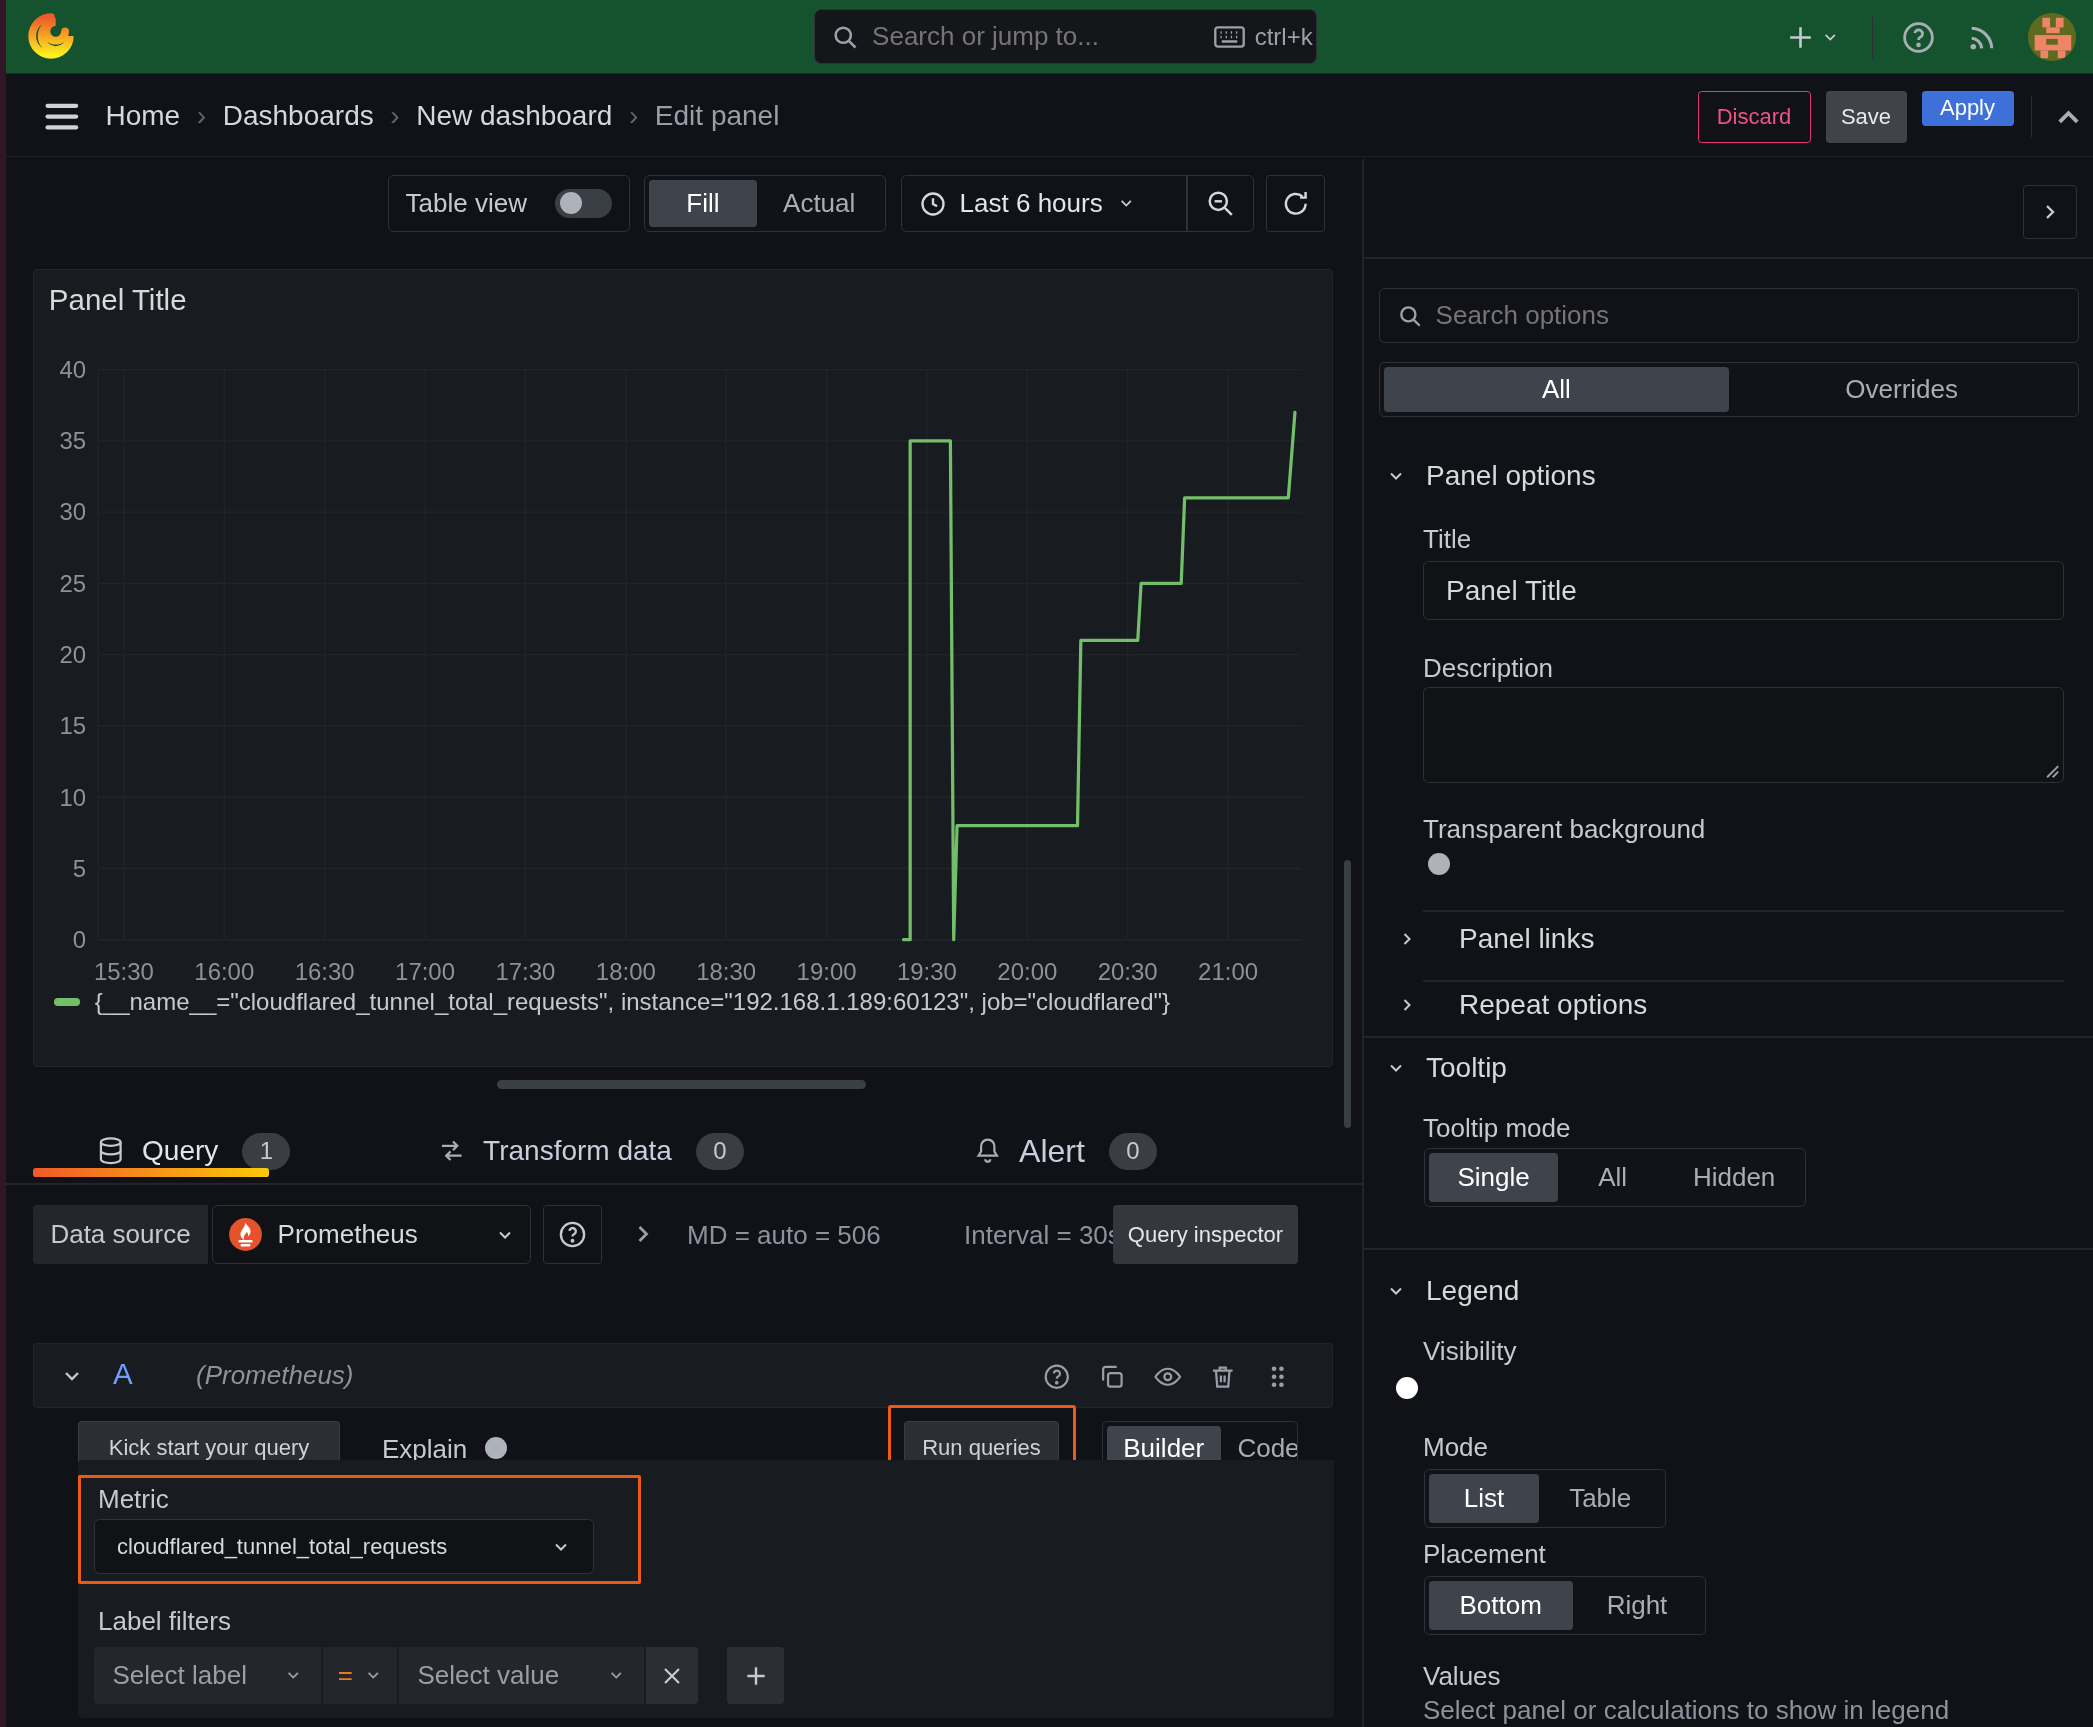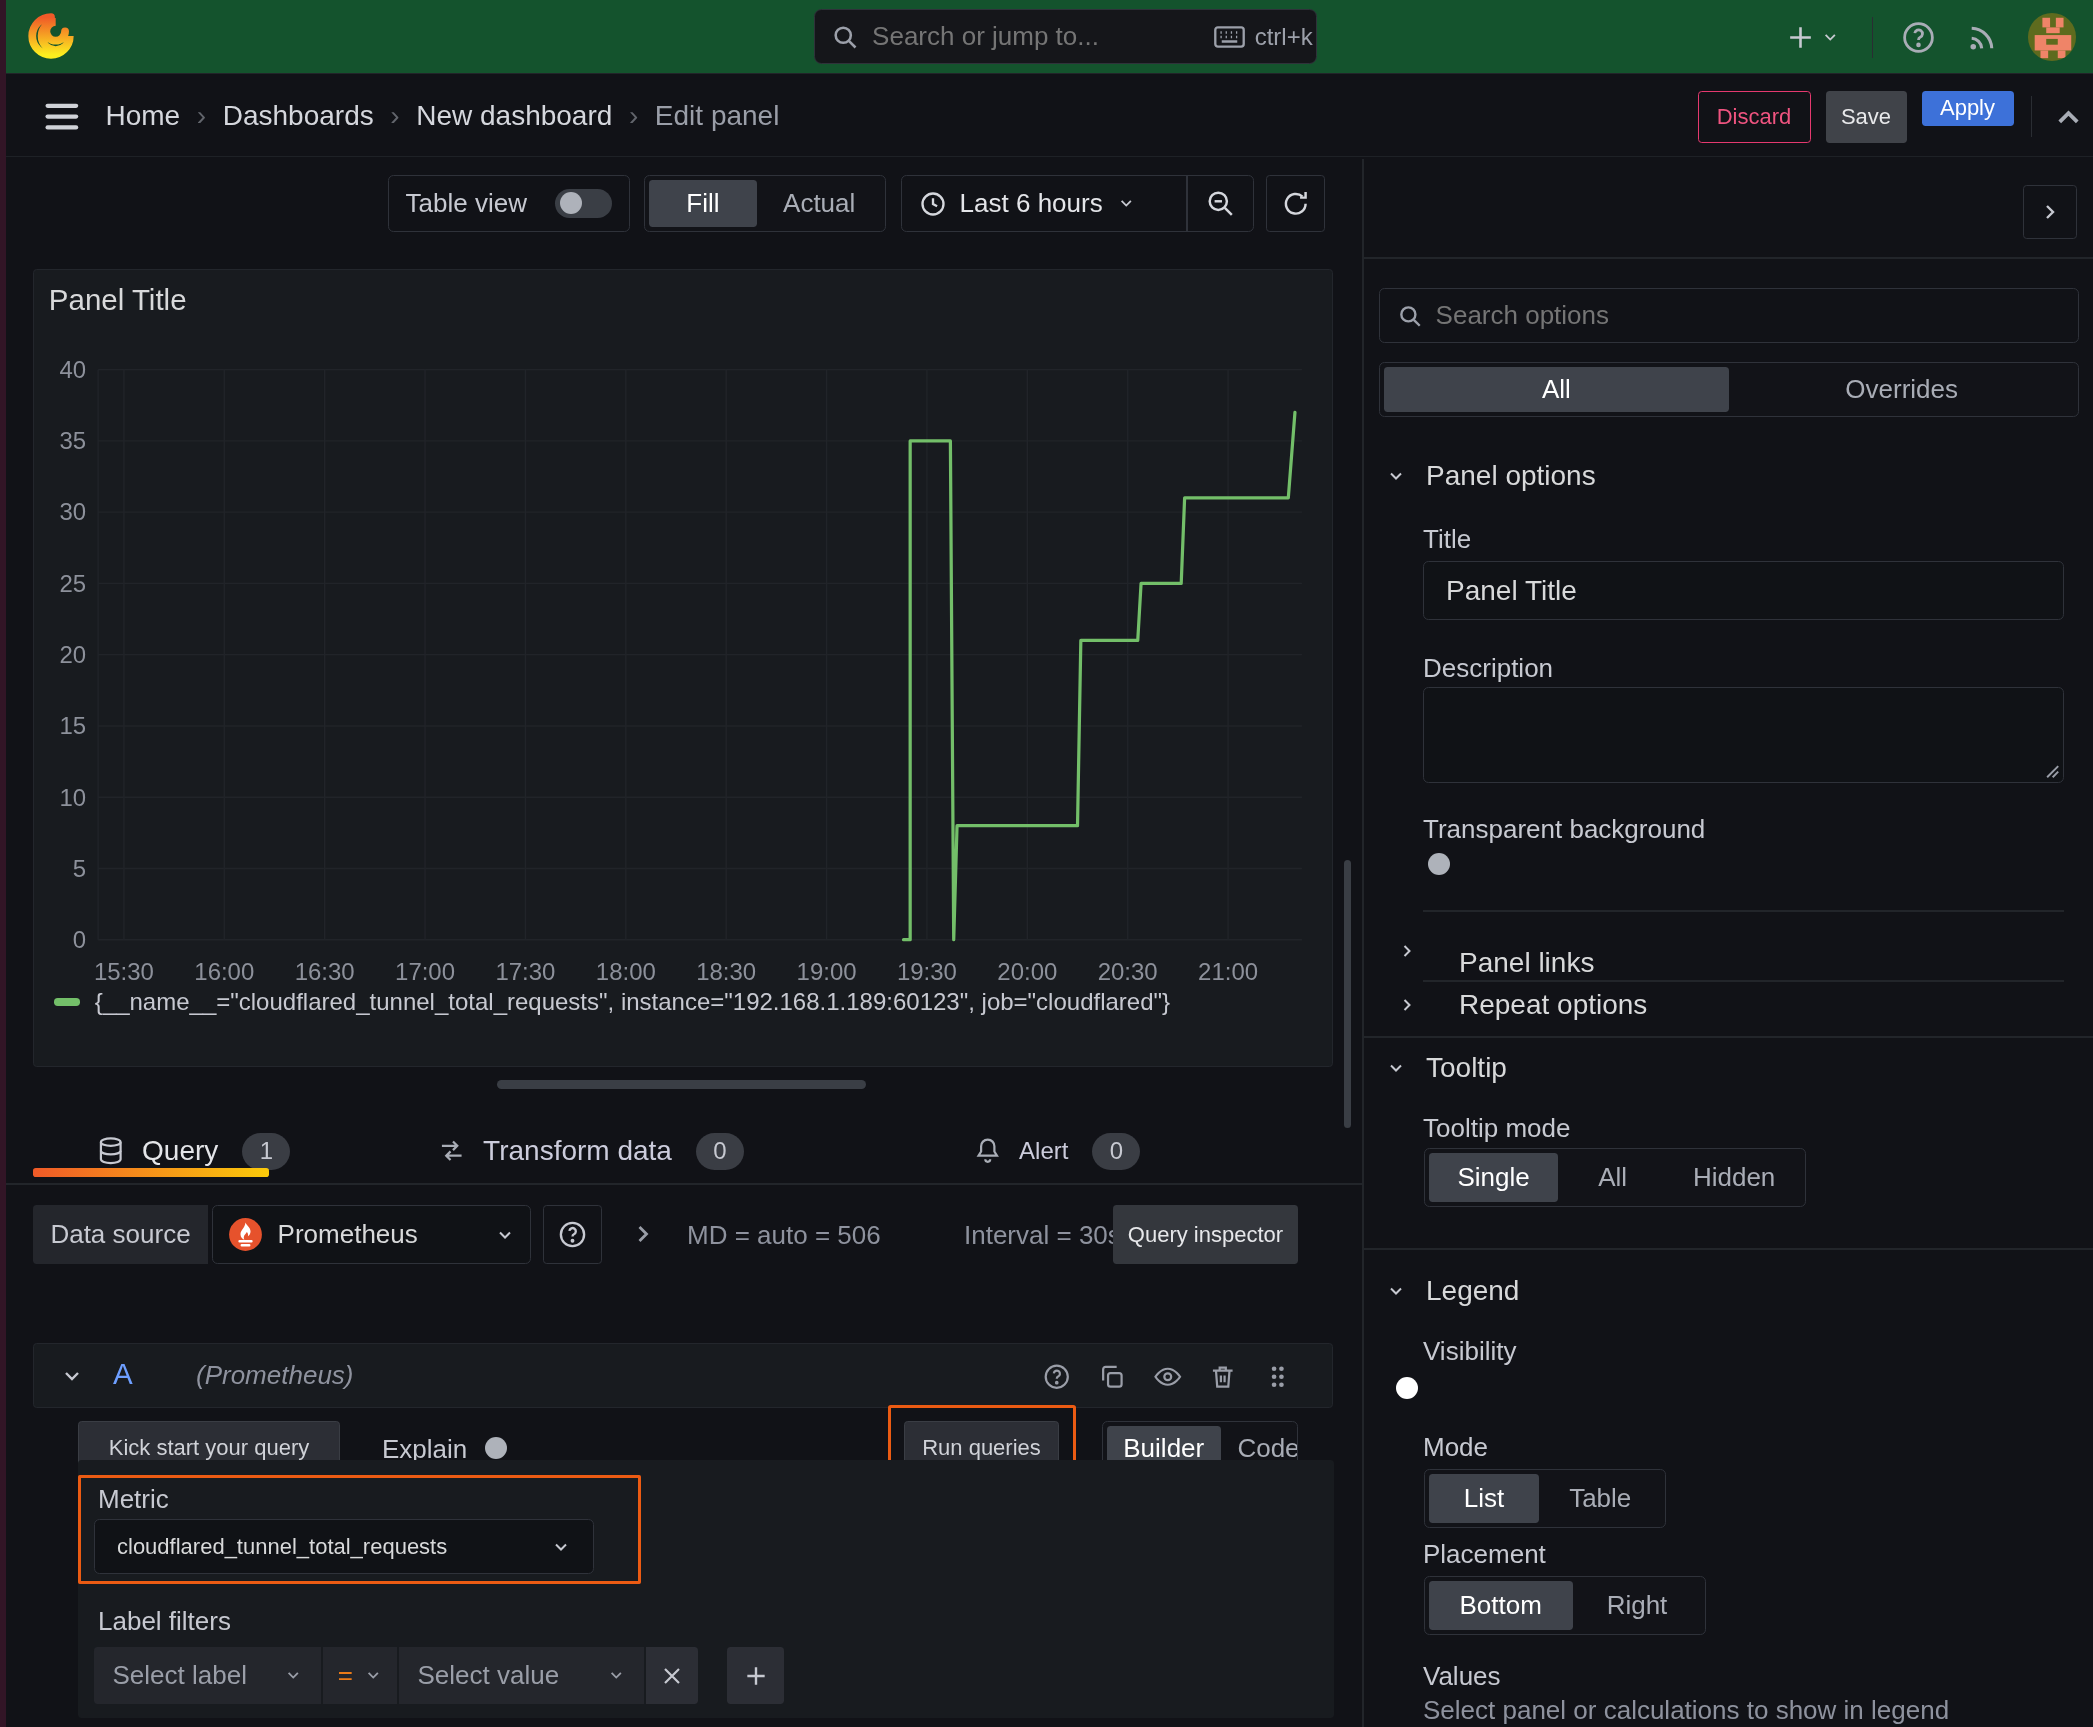--- a/index.html
+++ b/index.html
@@ -273,21 +273,21 @@
     <span style="font-size:28px;color:#CCCCDC;margin:0 24px 0 16.6px;">Transform data</span>
     <span class="badge">0</span>
   </div>
   <div class="abs row" style="left:973px;top:1124px;height:54px;">
     <span>
         <svg width="29.5" height="29.5" viewBox="0 0 24 24" fill="none" stroke="#A9ADB6" stroke-width="1.8">
           <path d="M12 3c-3.2 0-5.4 2.4-5.4 5.4v4.2L4.5 16h15l-2.1-3.4V8.4C17.4 5.4 15.2 3 12 3z"></path>
           <path d="M10 19a2 2 0 0 0 4 0"></path>
         </svg>
       </span>
-    <span style="font-size:24px;color:#CCCCDC;margin:0 24px 0 16.6px;">Alert</span>
+    <span style="font-size:32px;color:#CCCCDC;margin:0 24px 0 16.6px;">Alert</span>
     <span class="badge">0</span>
   </div>
   <div class="abs hline" style="left:5.5px;top:1183px;width:1357px;"></div>
 
   
   <div class="abs sel-box" style="left:33px;top:1205px;width:175px;height:59px;border-radius:3.7px 0 0 3.7px;justify-content:center;color:#C7C9D1;">
     <span>Data source</span>
   </div>
   <div class="abs row inp" style="left:212px;top:1205px;width:319px;height:59px;padding:0 14.8px;">
     <span>
@@ -478,21 +478,21 @@
   </div>
   <span class="abs lbl" style="left:1423px;top:814px;">Transparent background</span>
   <span class="abs tgl" style="left:1423px;top:849px;"><span class="knob"></span></span>
   <div class="abs hline" style="left:1423px;top:910px;width:641px;"></div>
   <div class="abs row" style="left:1397px;top:923px;">
     <span>
         <svg width="20" height="20" viewBox="0 0 24 24" fill="none" stroke="#C7C9D1" stroke-width="2.4">
           <polyline points="9,6 15,12 9,18"></polyline>
         </svg>
       </span>
-    <span class="sect-h" style="margin-left:42px;margin-top:24px;">Panel links</span>
+    <span class="sect-h" style="margin-left:42px;">Panel links</span>
   </div>
   <div class="abs hline" style="left:1423px;top:980px;width:641px;"></div>
   <div class="abs row" style="left:1397px;top:989px;">
     <span>
         <svg width="20" height="20" viewBox="0 0 24 24" fill="none" stroke="#C7C9D1" stroke-width="2.4">
           <polyline points="9,6 15,12 9,18"></polyline>
         </svg>
       </span>
     <span class="sect-h" style="margin-left:42px;">Repeat options</span>
   </div>

